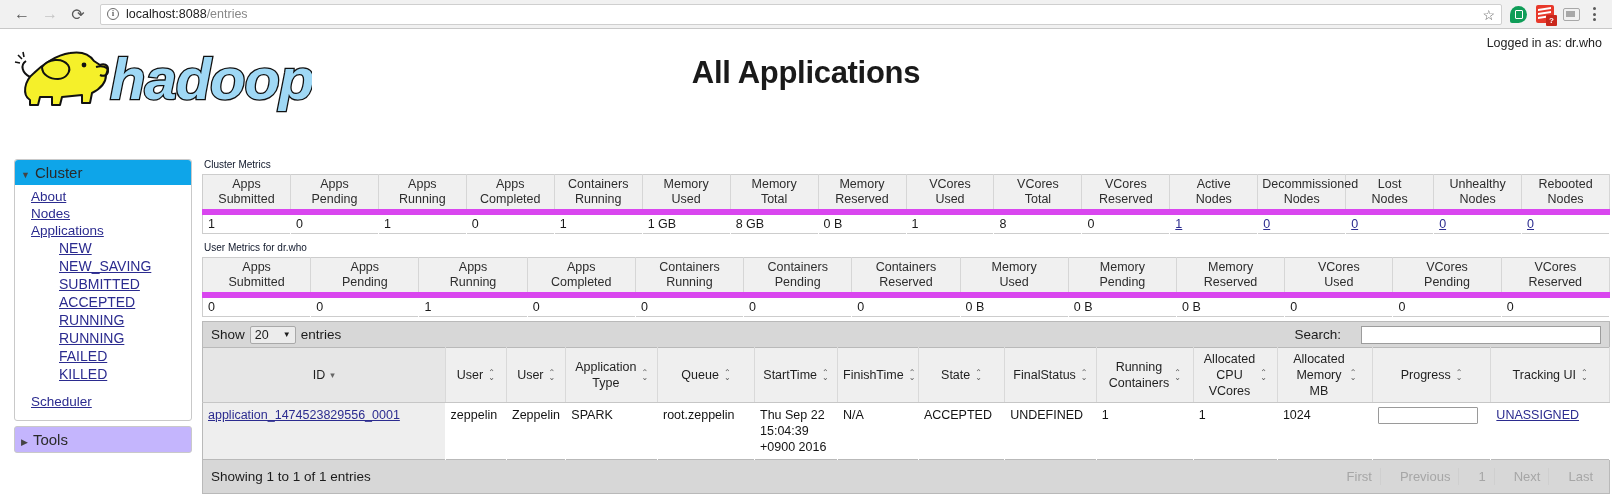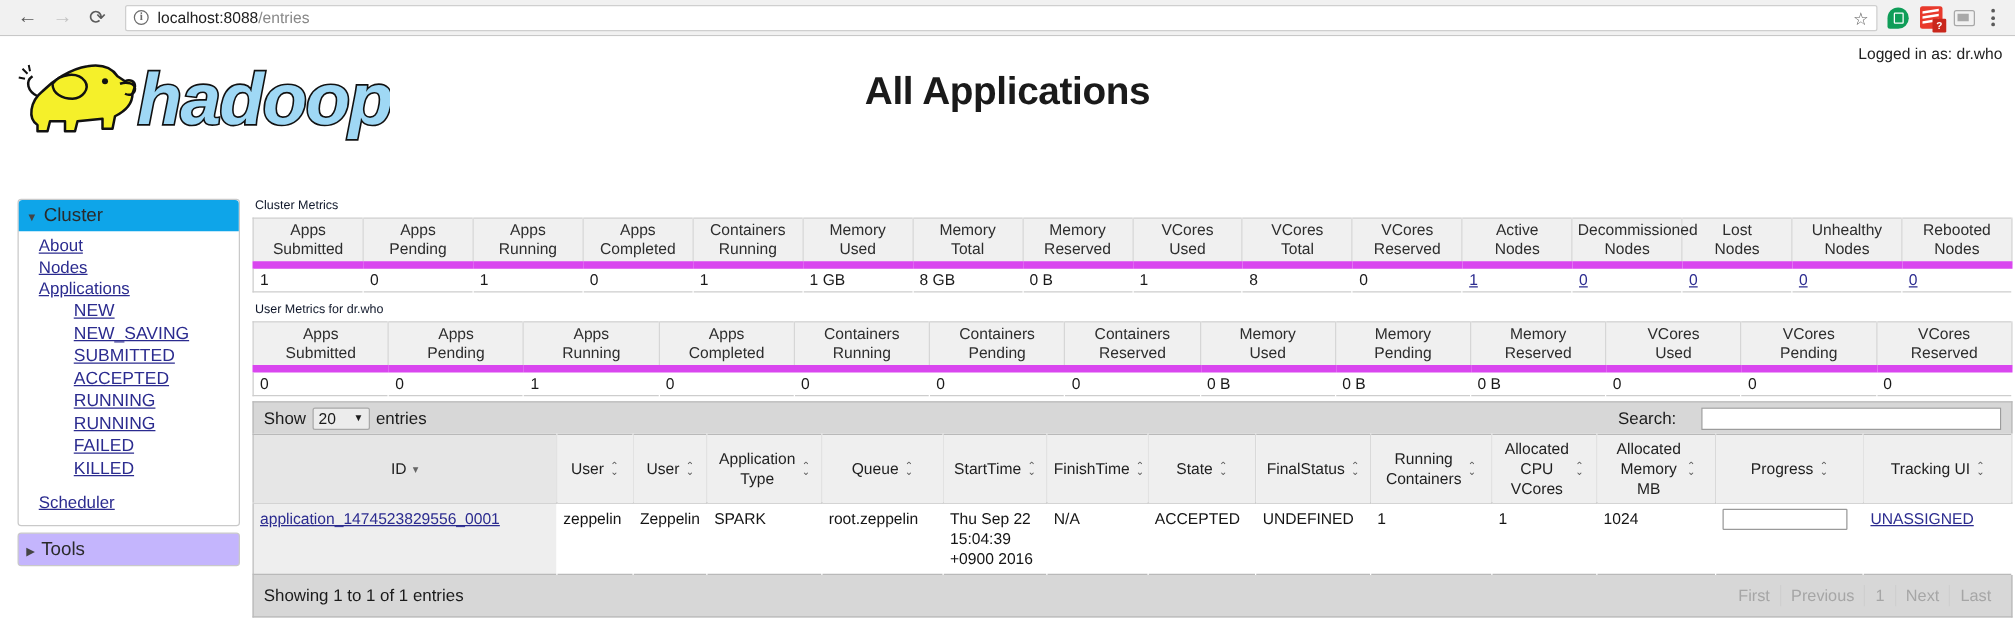--- a/index.html
+++ b/index.html
@@ -299,21 +299,21 @@
     background: #d7d7d7;
     border: 1px solid #b9b9b9;
     border-top: none;
     height: 34px;
     display: flex;
     align-items: center;
     padding: 0 8px;
     font-size: 13.5px;
     color: #1b1b1b;
   }
-  .dt-paginate { margin-left: auto; display: flex; align-items: center; }
+  .dt-paginate { margin-left: auto; display: flex; align-items: center; gap: 11px; }
   .pg-btn {
     padding: 1px 8px;
     font-size: 13px;
     color: #a6a6a6;
     border-right: 1px solid #cfcfcf;
   }
   .pg-btn:last-child { border-right: none; }
 </style>
 </head>
 <body>

